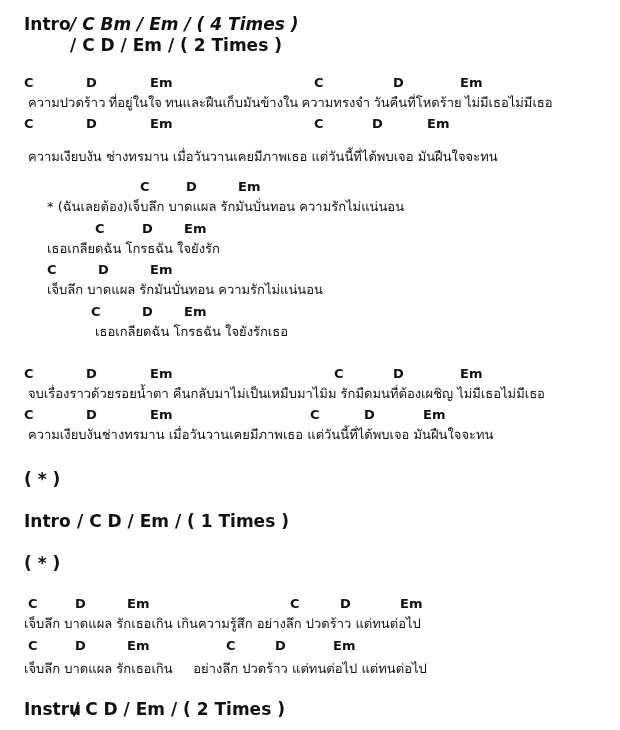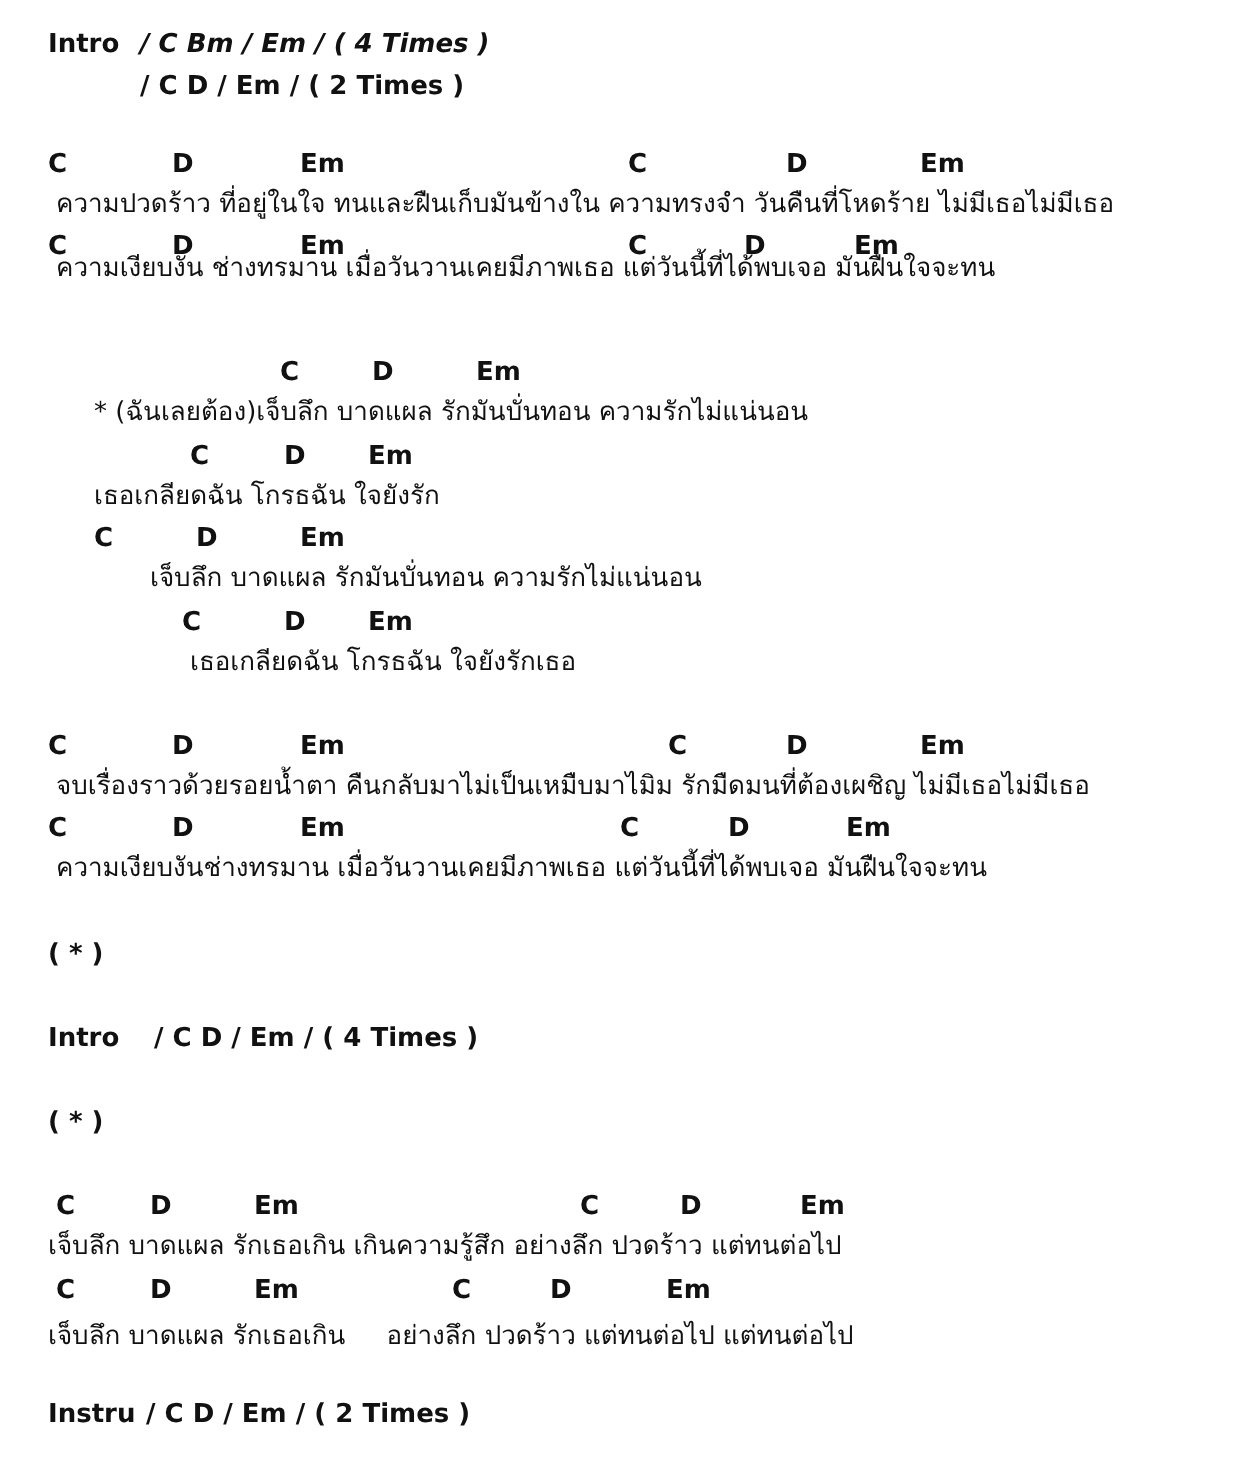--- a/index.html
+++ b/index.html
@@ -1,66 +1,66 @@
 <!DOCTYPE html>
 <html><head>
 <meta charset="utf-8">
 <style>
   html, body { margin:0; padding:0; background:#ffffff; }
   body { width:620px; height:730px; position:relative; overflow:hidden;
          font-family:"DejaVu Sans","Liberation Sans",sans-serif; color:#111111; }
   .t { position:absolute; white-space:pre; line-height:1; }
-  .hdr { font-weight:bold; font-size:13px; }
+  .hdr { font-weight:bold; font-size:17px; }
   .chord { font-weight:bold; font-size:13px; }
   .lyric { font-size:13px; }
 </style>
 </head>
 <body>
 
 <div class="t hdr" style="left:24px;top:16px;">Intro</div>
 <div class="t hdr" style="left:70px;top:16px;font-style:italic;">/ C Bm / Em / ( 4 Times )</div>
 <div class="t hdr" style="left:70px;top:37px;">/ C D / Em / ( 2 Times )</div>
 
 <div>
   <div class="t chord" style="left:24px;top:76px;">C</div>
   <div class="t chord" style="left:86px;top:76px;">D</div>
   <div class="t chord" style="left:150px;top:76px;">Em</div>
   <div class="t chord" style="left:314px;top:76px;">C</div>
   <div class="t chord" style="left:393px;top:76px;">D</div>
   <div class="t chord" style="left:460px;top:76px;">Em</div>
-  <div class="t lyric" style="left:28px;top:96px;">ความปวดร้าว ที่อยู่ในใจ ทนและฝืนเก็บมันข้างใน ความทรงจำ วันคืนที่โหดร้าย ไม่มีเธอไม่มีเธอ</div>
+  <div class="t lyric" style="left:28px;top:96px;font-family:Liberation Serif, serif;">ความปวดร้าว ที่อยู่ในใจ ทนและฝืนเก็บมันข้างใน ความทรงจำ วันคืนที่โหดร้าย ไม่มีเธอไม่มีเธอ</div>
 </div>
 
 <div>
   <div class="t chord" style="left:24px;top:117px;">C</div>
   <div class="t chord" style="left:86px;top:117px;">D</div>
   <div class="t chord" style="left:150px;top:117px;">Em</div>
   <div class="t chord" style="left:314px;top:117px;">C</div>
   <div class="t chord" style="left:372px;top:117px;">D</div>
   <div class="t chord" style="left:427px;top:117px;">Em</div>
-  <div class="t lyric" style="left:28px;top:128px;">ความเงียบงัน ช่างทรมาน เมื่อวันวานเคยมีภาพเธอ แต่วันนี้ที่ได้พบเจอ มันฝืนใจจะทน</div>
+  <div class="t lyric" style="left:28px;top:150px;">ความเงียบงัน ช่างทรมาน เมื่อวันวานเคยมีภาพเธอ แต่วันนี้ที่ได้พบเจอ มันฝืนใจจะทน</div>
 </div>
 
 <div>
   <div class="t chord" style="left:140px;top:180px;">C</div>
   <div class="t chord" style="left:186px;top:180px;">D</div>
   <div class="t chord" style="left:238px;top:180px;">Em</div>
   <div class="t lyric" style="left:47px;top:200px;">* (ฉันเลยต้อง)เจ็บลึก บาดแผล รักมันบั่นทอน ความรักไม่แน่นอน</div>
 </div>
 <div>
   <div class="t chord" style="left:95px;top:222px;">C</div>
   <div class="t chord" style="left:142px;top:222px;">D</div>
   <div class="t chord" style="left:184px;top:222px;">Em</div>
   <div class="t lyric" style="left:47px;top:242px;">เธอเกลียดฉัน โกรธฉัน ใจยังรัก</div>
 </div>
 <div>
   <div class="t chord" style="left:47px;top:263px;">C</div>
   <div class="t chord" style="left:98px;top:263px;">D</div>
   <div class="t chord" style="left:150px;top:263px;">Em</div>
-  <div class="t lyric" style="left:47px;top:283px;margin-left:28px;">เจ็บลึก บาดแผล รักมันบั่นทอน ความรักไม่แน่นอน</div>
+  <div class="t lyric" style="left:47px;top:283px;">เจ็บลึก บาดแผล รักมันบั่นทอน ความรักไม่แน่นอน</div>
 </div>
 <div>
   <div class="t chord" style="left:91px;top:305px;">C</div>
   <div class="t chord" style="left:142px;top:305px;">D</div>
   <div class="t chord" style="left:184px;top:305px;">Em</div>
   <div class="t lyric" style="left:47px;top:325px;margin-left:48px;">เธอเกลียดฉัน โกรธฉัน ใจยังรักเธอ</div>
 </div>
 
 <div>
   <div class="t chord" style="left:24px;top:367px;">C</div>
@@ -76,21 +76,21 @@
   <div class="t chord" style="left:86px;top:408px;">D</div>
   <div class="t chord" style="left:150px;top:408px;">Em</div>
   <div class="t chord" style="left:310px;top:408px;">C</div>
   <div class="t chord" style="left:364px;top:408px;">D</div>
   <div class="t chord" style="left:423px;top:408px;">Em</div>
   <div class="t lyric" style="left:28px;top:428px;">ความเงียบงันช่างทรมาน เมื่อวันวานเคยมีภาพเธอ แต่วันนี้ที่ได้พบเจอ มันฝืนใจจะทน</div>
 </div>
 
 <div class="t hdr" style="left:24px;top:471px;">( * )</div>
 <div class="t hdr" style="left:24px;top:513px;">Intro</div>
-<div class="t hdr" style="left:77px;top:513px;">/ C D / Em / ( 4 Times )</div>
+<div class="t hdr" style="left:77px;top:513px;">/ C D / Em / ( 1 Times )</div>
 <div class="t hdr" style="left:24px;top:555px;">( * )</div>
 
 <div>
   <div class="t chord" style="left:28px;top:597px;">C</div>
   <div class="t chord" style="left:75px;top:597px;">D</div>
   <div class="t chord" style="left:127px;top:597px;">Em</div>
   <div class="t chord" style="left:290px;top:597px;">C</div>
   <div class="t chord" style="left:340px;top:597px;">D</div>
   <div class="t chord" style="left:400px;top:597px;">Em</div>
   <div class="t lyric" style="left:24px;top:617px;text-align:right;">เจ็บลึก บาดแผล รักเธอเกิน เกินความรู้สึก อย่างลึก ปวดร้าว แต่ทนต่อไป</div>

